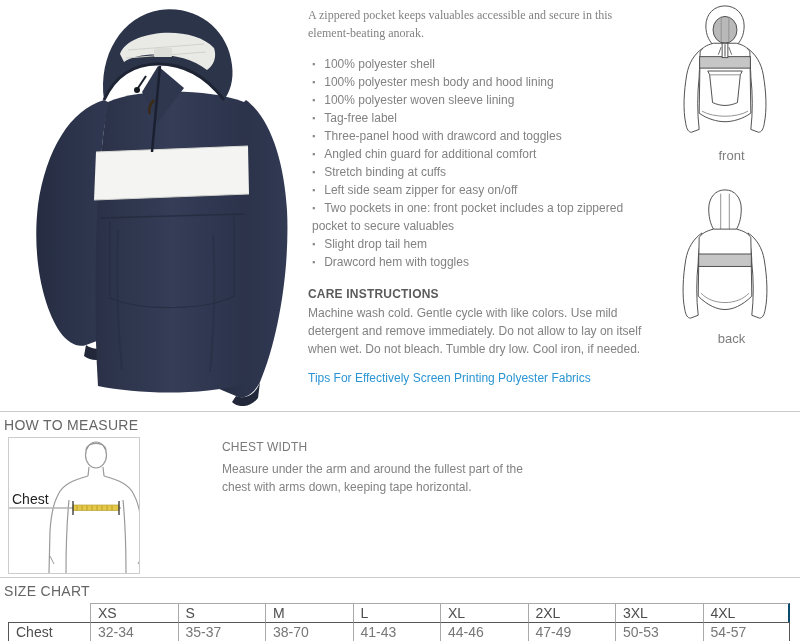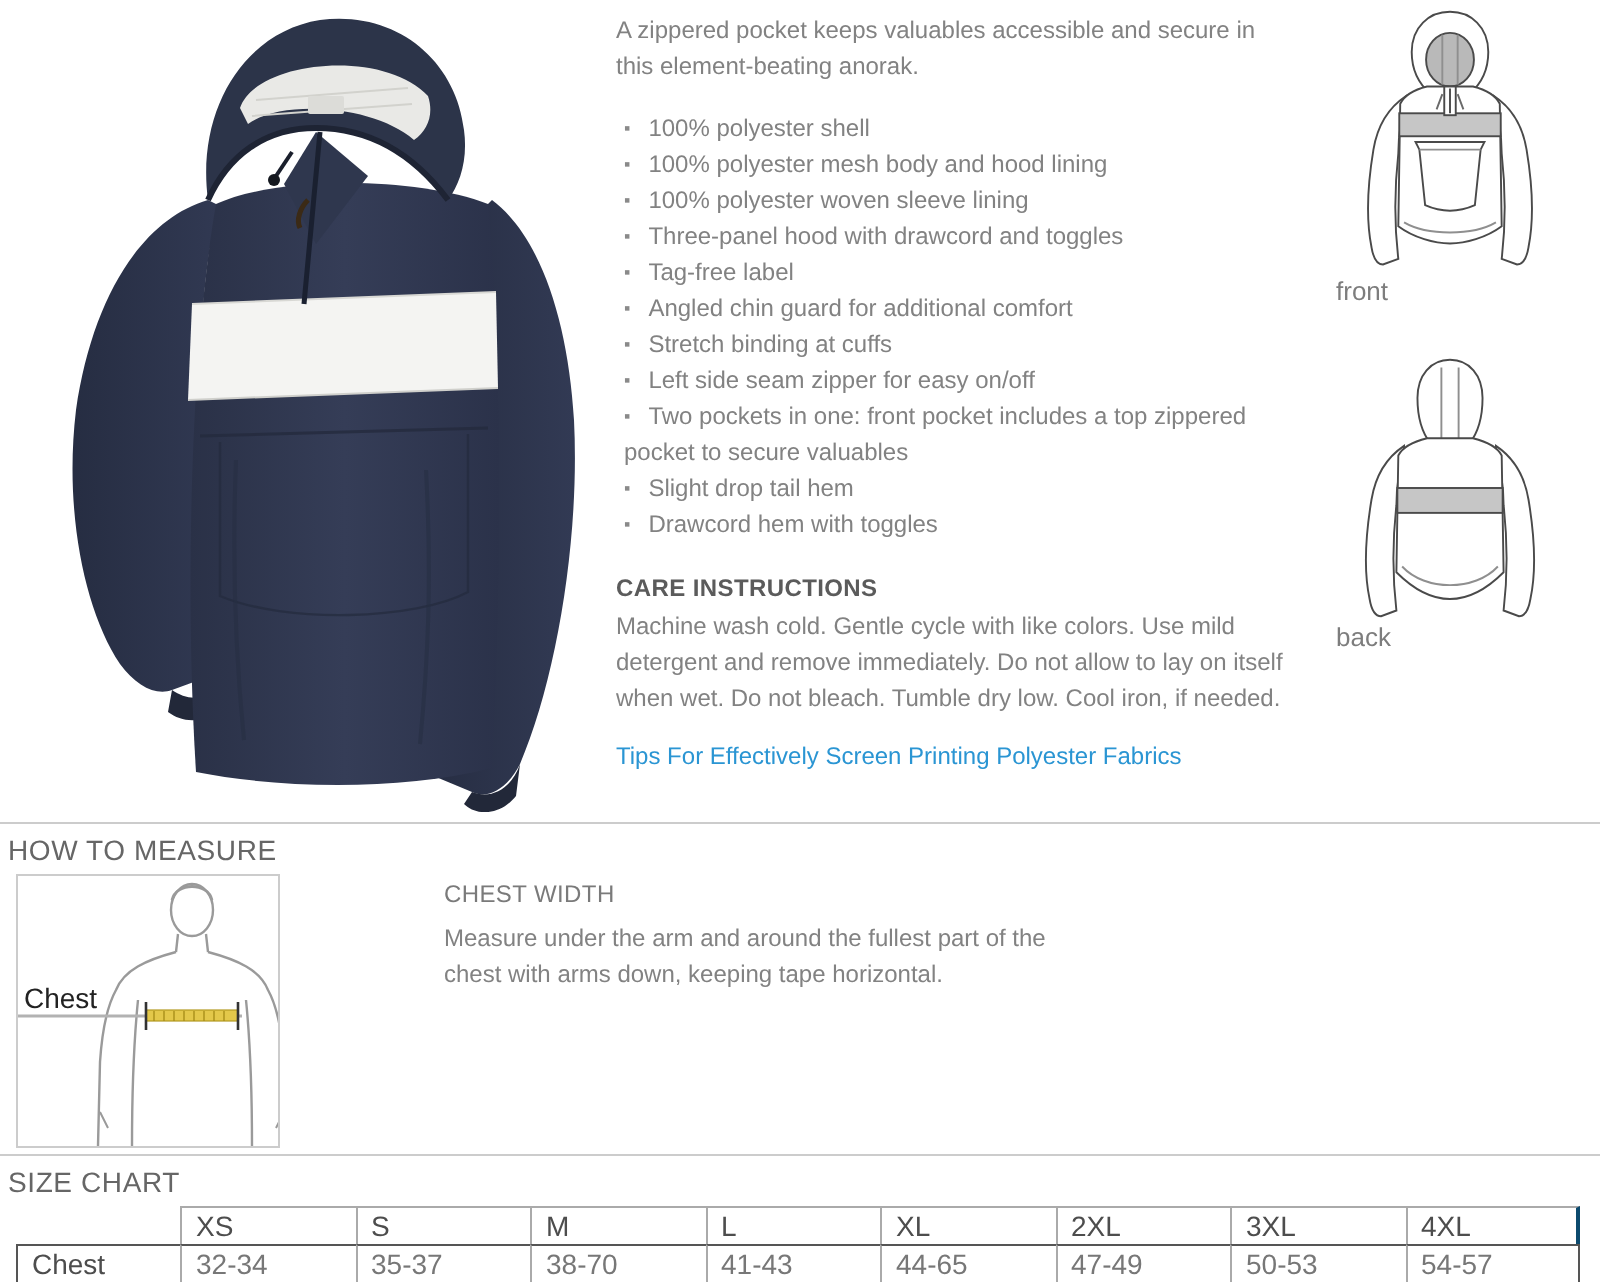--- a/index.html
+++ b/index.html
@@ -9,32 +9,32 @@
     color:#808080; font-size:12px;
     width:800px; height:641px; position:relative; overflow:hidden;
   }
   .page { position:absolute; inset:0; width:800px; height:641px; }
 
   
   .photo-col { position:absolute; left:8px; top:0; width:292px; height:406px; }
   .photo-col svg { width:100%; height:100%; display:block; }
 
   .desc-col { position:absolute; left:308px; top:6px; width:338px; }
-  .intro { line-height:18px; color:#828282; }
+  .intro { line-height:18px; color:#828282;font-family:Liberation Serif, serif; }
   .features { list-style:none; margin-top:13px; }
   .features li { line-height:18px; color:#828282; margin-left:4px; }
   .features li .bullet { color:#8a8a8a; font-size:9px; margin-right:9px; vertical-align:1px; }
   .care-heading { margin-top:16px; font-weight:bold; color:#5b5b5b; letter-spacing:.2px; }
   .care-text { margin-top:3px; line-height:18px; color:#828282; }
   .tips-link { display:inline-block; margin-top:13px; color:#2a95d3; text-decoration:none; cursor:pointer; }
 
   .art-col { position:absolute; left:655px; top:4px; width:140px; }
   .art-box { width:140px; text-align:center; }
   .art-box svg { width:104px; height:134px; display:block; margin:0 auto; }
-  .art-label { text-align:left; padding-left:13px; color:#7d7d7d; font-size:13px; margin-top:0; }
+  .art-label { text-align:center; padding-left:13px; color:#7d7d7d; font-size:13px; margin-top:10px; }
   .art-back { margin-top:24px; }
 
   .divider { position:absolute; left:0; width:800px; border-top:1px solid #ccc; }
   .div-1 { top:411px; }
   .div-2 { top:577px; }
 
   .section-heading { position:absolute; left:4px; font-size:14px; font-weight:normal;
     color:#666; letter-spacing:.3px; }
   .h-measure { top:417px; }
   .h-size { top:583px; }
@@ -116,22 +116,22 @@
       <path d="M205,235 C208,290 206,330 202,372" stroke="#272e42" stroke-width="2" fill="none" opacity=".6"></path>
     </svg>
   </div>
 
   <div class="desc-col">
     <p class="intro">A zippered pocket keeps valuables accessible and secure in this element-beating anorak.</p>
     <ul class="features" id="features-list">
         <li><span class="bullet">▪</span>100% polyester shell</li>
         <li><span class="bullet">▪</span>100% polyester mesh body and hood lining</li>
         <li><span class="bullet">▪</span>100% polyester woven sleeve lining</li>
+        <li><span class="bullet">▪</span>Tag-free label</li>
         <li><span class="bullet">▪</span>Three-panel hood with drawcord and toggles</li>
-        <li><span class="bullet">▪</span>Tag-free label</li>
         <li><span class="bullet">▪</span>Angled chin guard for additional comfort</li>
         <li><span class="bullet">▪</span>Stretch binding at cuffs</li>
         <li><span class="bullet">▪</span>Left side seam zipper for easy on/off</li>
         <li><span class="bullet">▪</span>Two pockets in one: front pocket includes a top zippered pocket to secure valuables</li>
         <li><span class="bullet">▪</span>Slight drop tail hem</li>
         <li><span class="bullet">▪</span>Drawcord hem with toggles</li>
       </ul>
     <div class="care-heading">CARE INSTRUCTIONS</div>
     <p class="care-text">Machine wash cold. Gentle cycle with like colors. Use mild detergent and remove immediately. Do not allow to lay on itself when wet. Do not bleach. Tumble dry low. Cool iron, if needed.</p>
     <a class="tips-link" href="#">Tips For Effectively Screen Printing Polyester Fabrics</a>
@@ -249,21 +249,21 @@
           <th>4XL</th>
         </tr>
       </thead>
     <tbody id="size-body">
         <tr>
           <td class="row-label">Chest</td>
           <td>32-34</td>
           <td>35-37</td>
           <td>38-70</td>
           <td>41-43</td>
-          <td>44-65</td>
+          <td>44-46</td>
           <td>47-49</td>
           <td>50-53</td>
           <td>54-57</td>
         </tr>
       </tbody>
   </table>
 
 </div>
 
 </body></html>

